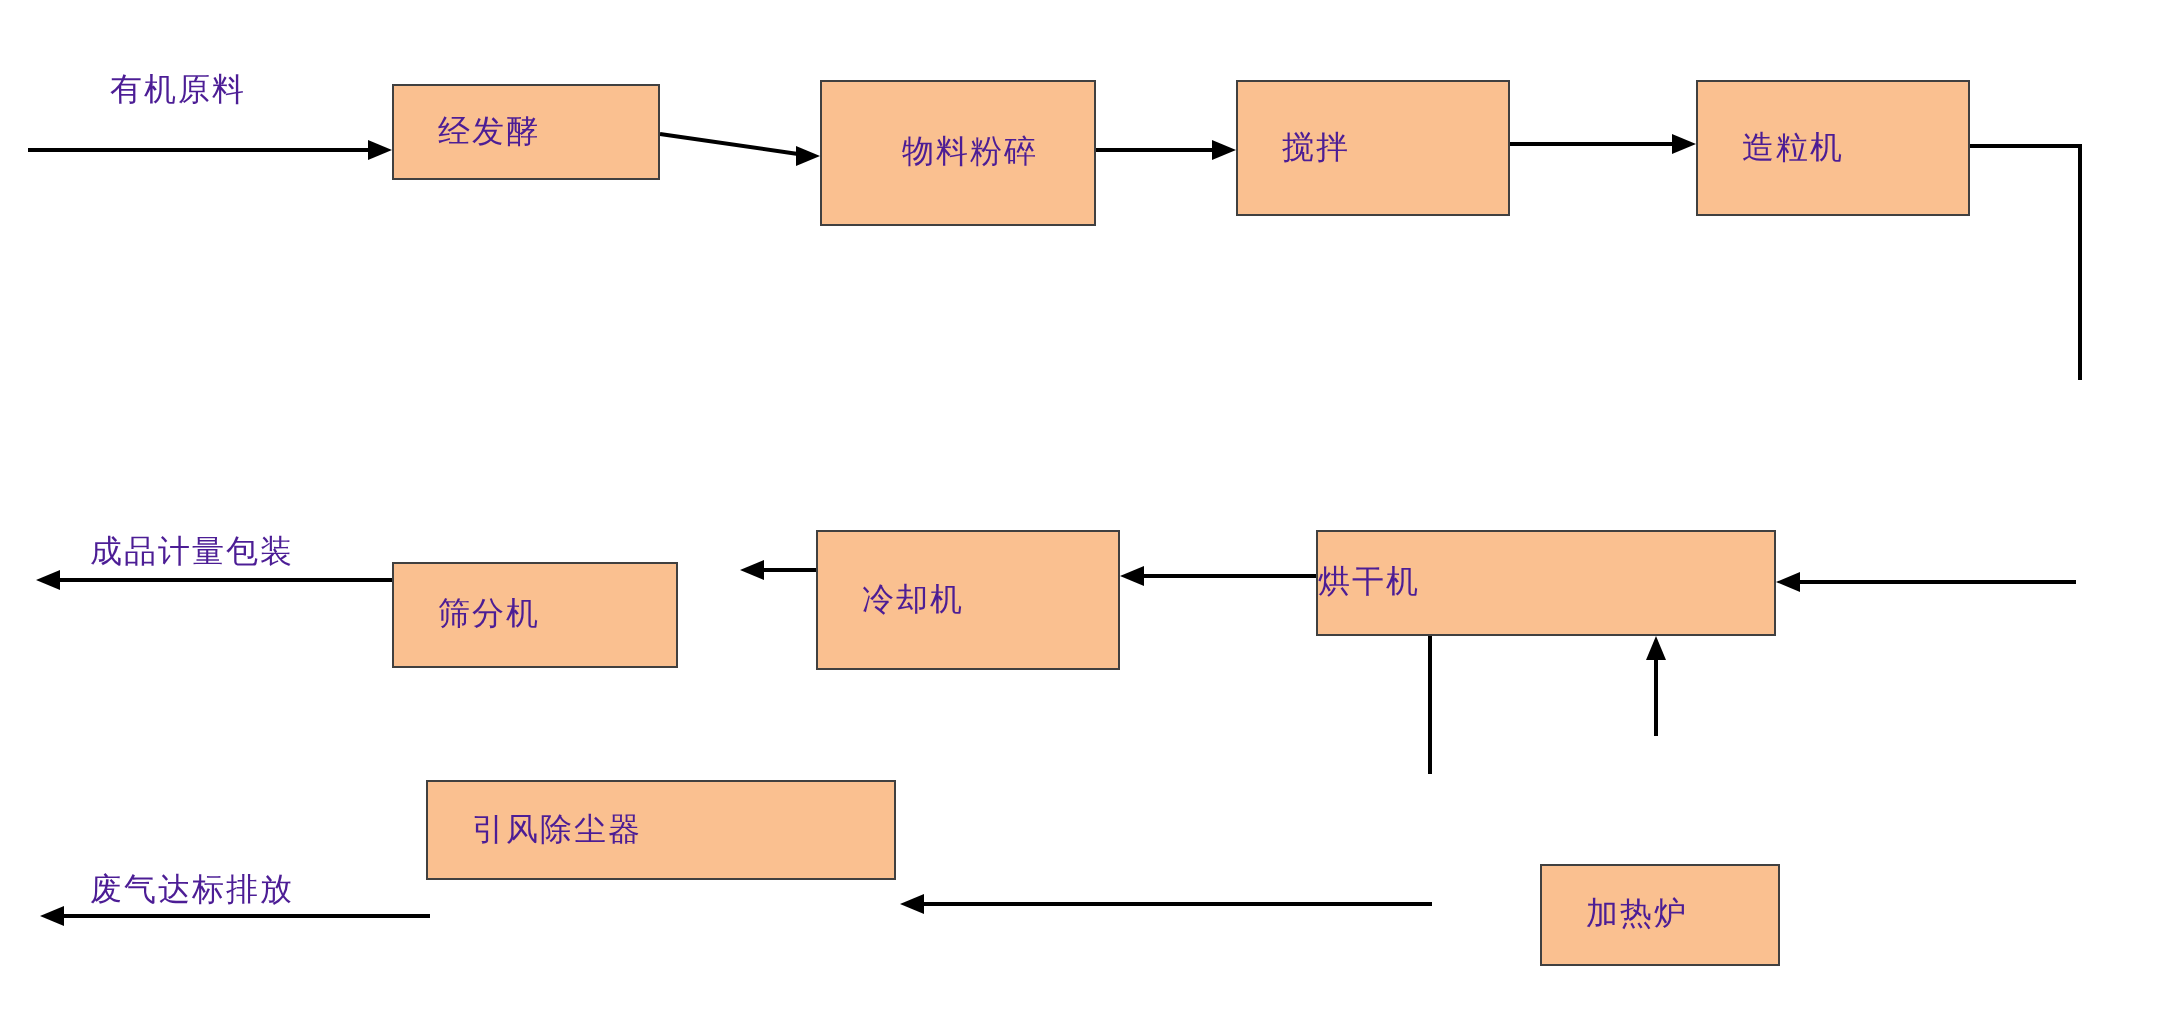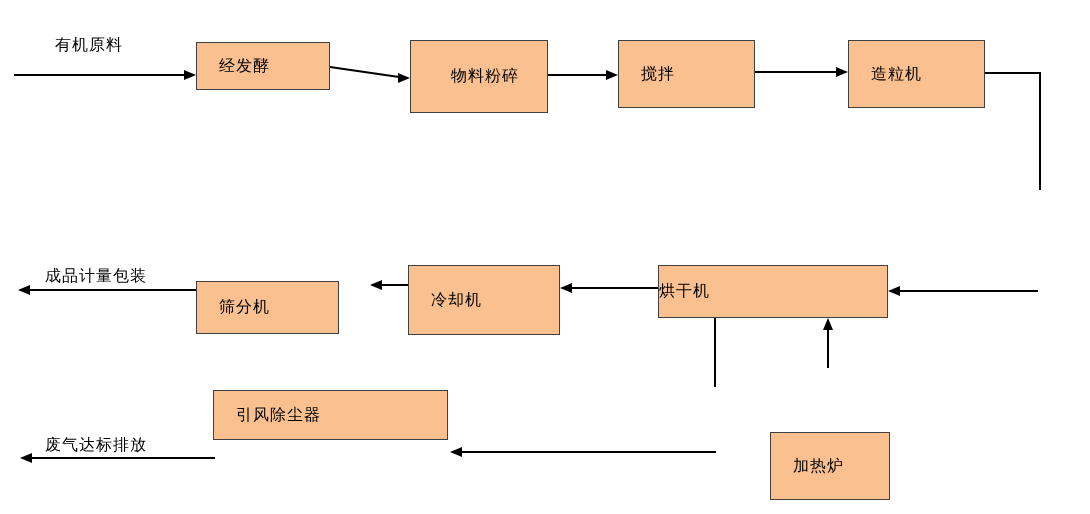--- a/index.html
+++ b/index.html
@@ -6,21 +6,21 @@
     margin: 0;
     padding: 0;
     background: #ffffff;
   }
   #canvas {
     position: relative;
     width: 1090px;
     height: 514px;
     background: var(--page-bg, #ffffff);
     font-family: "DejaVu Sans", "Liberation Sans", sans-serif;
-    color: #000000;
+    color: #4c1d95;
     overflow: hidden;
   }
   .node {
     position: absolute;
     box-sizing: border-box;
     background: var(--node-fill, #FAC090);
     border: 1px solid var(--node-border, #404040);
     display: flex;
     align-items: center;
     font-size: 16px;
@@ -154,17 +154,17 @@
   </div>
 
   <div class="node txt-center" style="left:658px; top:265px; width:230px; height:53px;">
     <span>烘干机</span>
   </div>
 
   <div class="node" style="left:213px; top:390px; width:235px; height:50px;">
     <span>引风除尘器</span>
   </div>
 
-  <div class="node" style="left:770px; top:432px; width:120px; height:68px;">
+  <div class="node" style="left:770px; top:432px; width:120px; height:51px;">
     <span>加热炉</span>
   </div>
 
 </div>
 
 </body></html>

